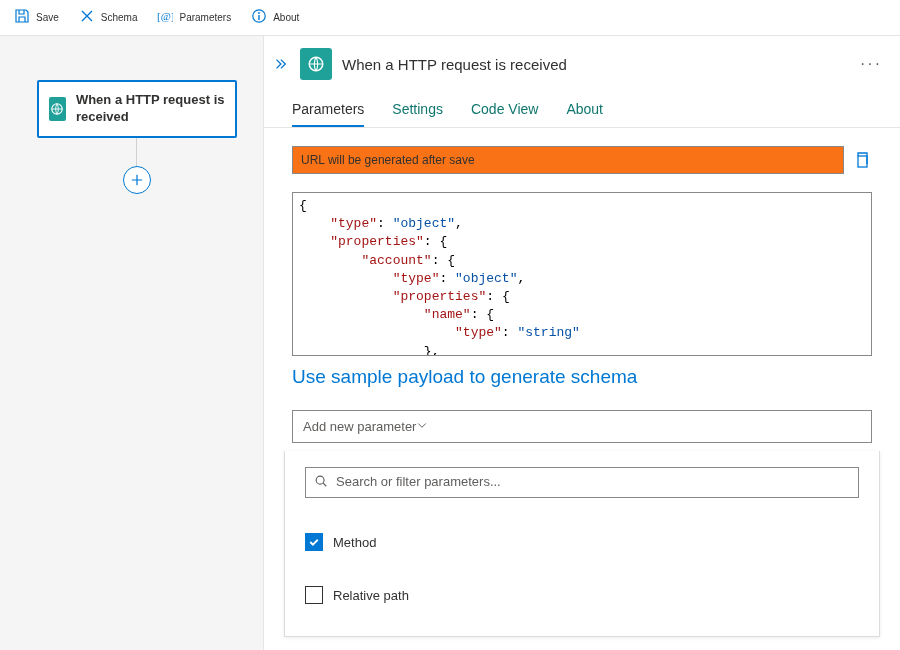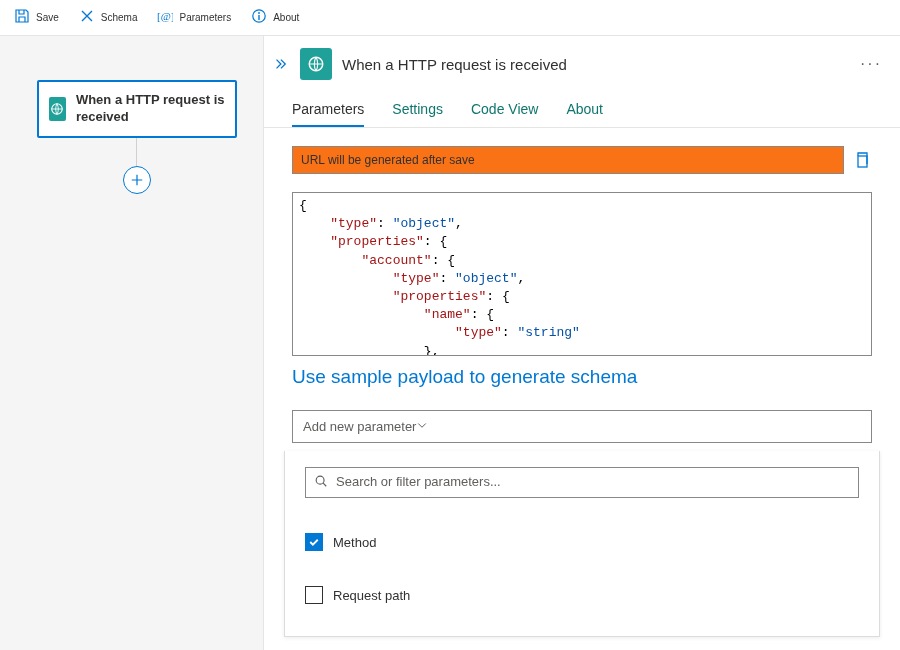--- a/index.html
+++ b/index.html
@@ -361,18 +361,18 @@
           <div class="checkbox checked">
             <svg viewBox="0 0 16 16">
                 <path d="M3 8l3.5 3.5L13 5"></path>
               </svg>
           </div>
           <span class="check-label">Method</span>
         </div>
 
         <div class="check-row">
           <div class="checkbox"></div>
-          <span class="check-label">Request path</span>
+          <span class="check-label">Relative path</span>
         </div>
       </div>
     </div>
   </div>
 </div>
 
 </body></html>

